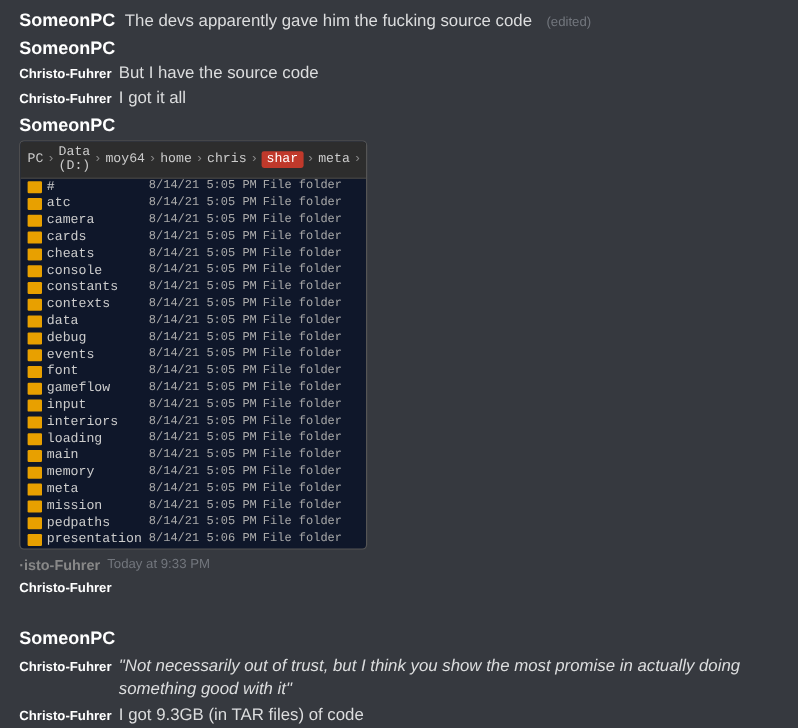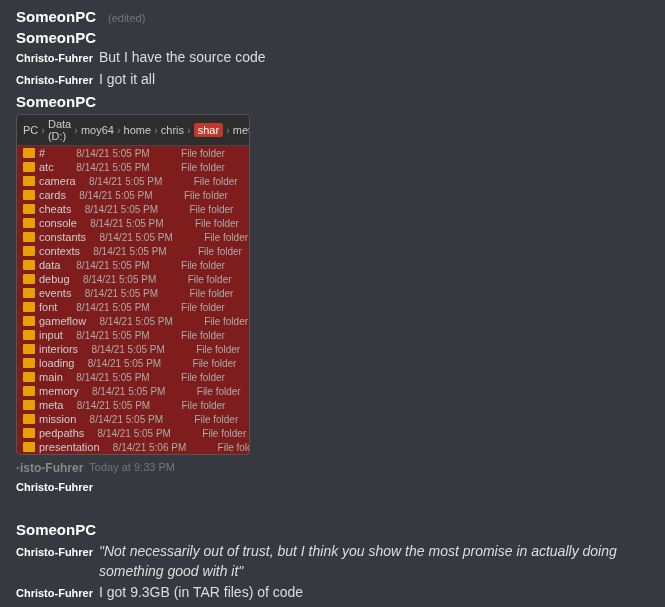--- a/index.html
+++ b/index.html
@@ -51,27 +51,27 @@
       line-height: 1.4;
     }
 
     .edited-badge {
       font-size: 11px;
       color: #72767d;
       margin-left: 4px;
     }
 
     .file-explorer {
-      background: #7f1d1d;
+      background: #0f172a;
       border: 1px solid #555;
       border-radius: 4px;
-      width: 234px;
+      width: 290px;
       margin: 4px 0 4px 0;
       overflow: hidden;
-      font-family: Liberation Sans, sans-serif;
+      font-family: Liberation Mono, monospace;
       font-size: 11px;
     }
 
     .fe-address-bar {
       background: #2d2d2d;
       padding: 3px 6px;
       display: flex;
       align-items: center;
       gap: 2px;
       font-size: 11px;
@@ -134,21 +134,20 @@
 
     .fe-date {
       color: #aaa;
       font-size: 10px;
       text-align: center;
     }
 
     .fe-type {
       color: #aaa;
       font-size: 10px;
-      text-align: center;
     }
 
     .timestamp-line {
       display: flex;
       align-items: flex-start;
       gap: 6px;
       padding: 2px 0;
       margin-top: 2px;
     }
 
@@ -178,20 +177,21 @@
       font-style: italic;
       color: #dcddde;
     }
   </style>
 </head>
 <body>
 
 <div class="message-group">
   <div class="message-group-header">
     <span class="username">SomeonPC</span>
+    <span class="message-text">The devs apparently gave him the fucking source code</span>
     <span class="edited-badge">(edited)</span>
   </div>
 
   <div style="margin-bottom:2px; padding-left: 0;">
     <span class="username" style="font-size:15px;">SomeonPC</span>
   </div>
 
   <div class="message-line">
     <span class="message-username">Christo-Fuhrer</span>
     <span class="message-text">But I have the source code</span>

